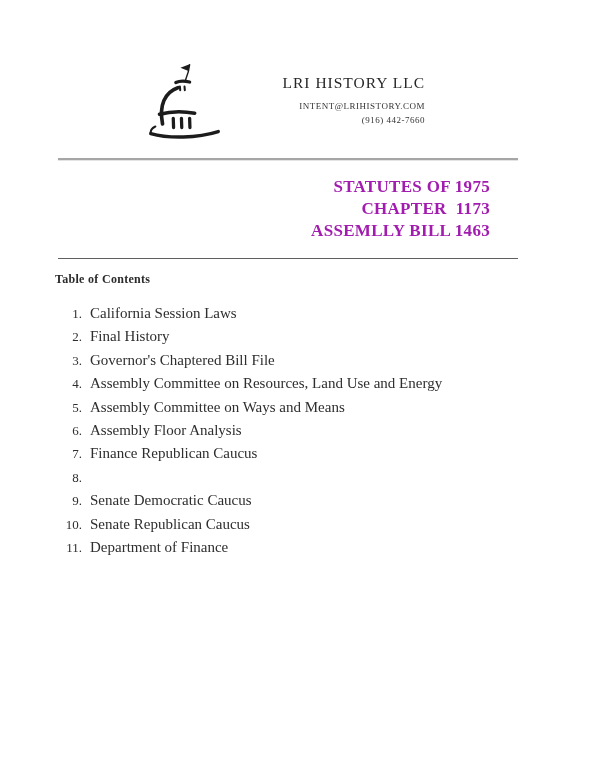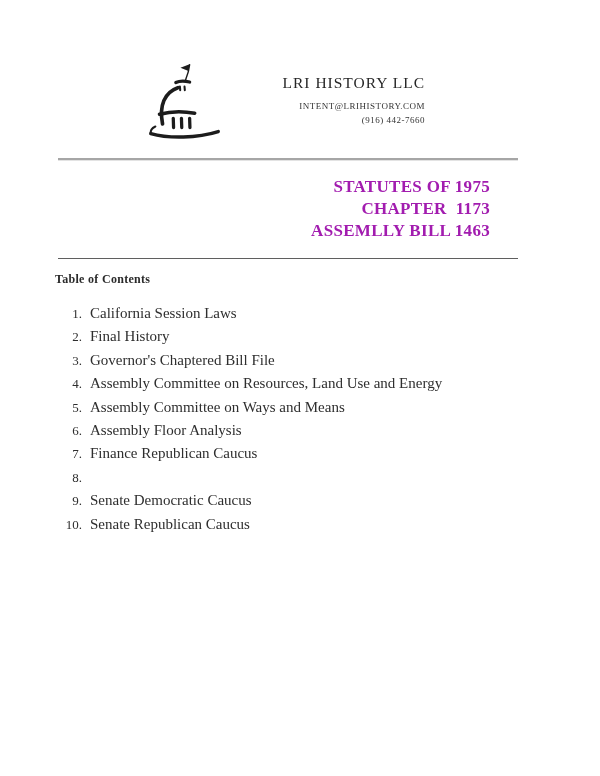--- a/index.html
+++ b/index.html
@@ -203,15 +203,19 @@
       <span class="toc-num">8.</span>
     </div>
     <div class="toc-row">
       <span class="toc-num">9.</span>
       <span class="toc-label">Senate Democratic Caucus</span>
     </div>
     <div class="toc-row">
       <span class="toc-num">10.</span>
       <span class="toc-label">Senate Republican Caucus</span>
     </div>
+    <div class="toc-row">
+      <span class="toc-num">11.</span>
+      <span class="toc-label">Department of Finance</span>
+    </div>
   </div>
 
 </div>
 
 </body></html>

